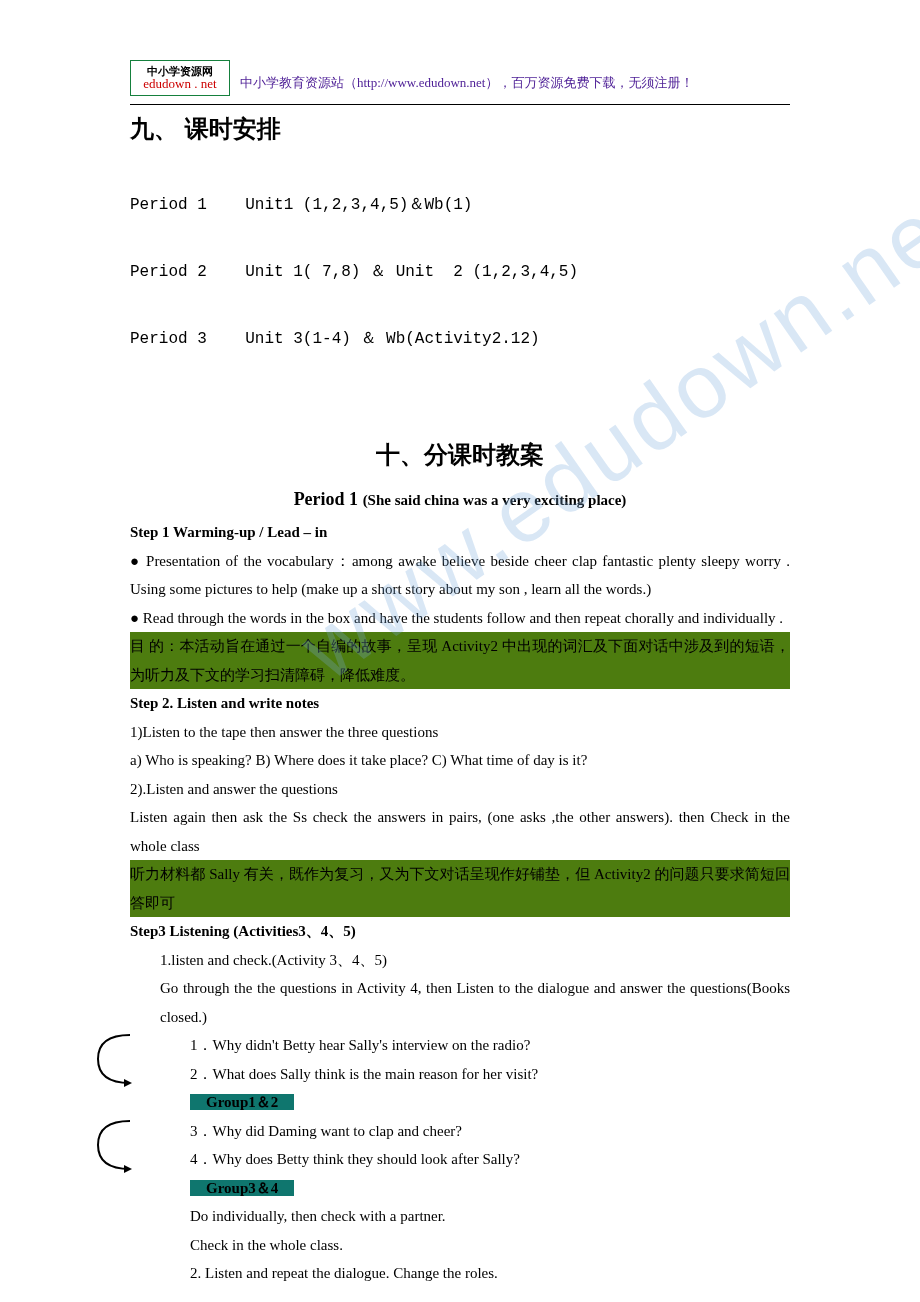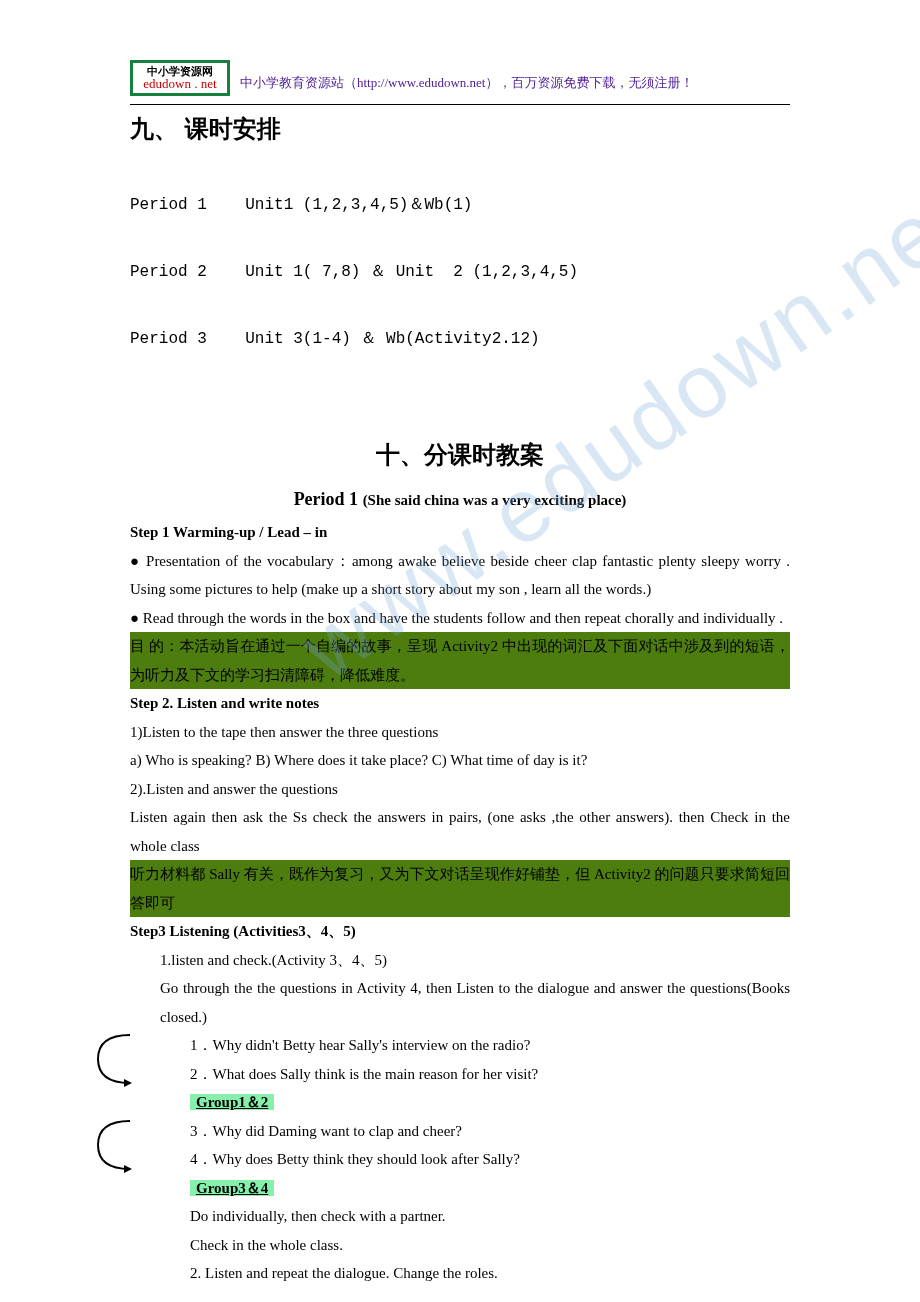--- a/index.html
+++ b/index.html
@@ -17,21 +17,21 @@
     position: relative;
   }
   .header {
     display: flex;
     align-items: flex-end;
     margin-bottom: 8px;
   }
   .logo {
     width: 100px;
     height: 36px;
-    border: 3px solid #15803d;
+    border: 1px solid #15803d;
     box-sizing: border-box;
     background: #fff;
     display: flex;
     flex-direction: column;
     justify-content: center;
     align-items: center;
     font-size: 10px;
     line-height: 1.1;
     margin-right: 10px;
   }
@@ -73,25 +73,24 @@
     text-align: justify;
   }
   .step { font-weight: bold; font-size: 15px; }
   .hl-block {
     background: #4d7c0f;
     font-size: 15px;
     line-height: 1.9;
     text-align: justify;
   }
   .hl-label {
-    background: #86efac;
+    background: #0f766e;
     font-weight: bold;
     font-size: 15px;
-    padding: 0 6px;
-    text-decoration: underline;
+    padding: 0 16px;
   }
   .indent1 { padding-left: 30px; }
   .indent2 { padding-left: 60px; }
   .watermark {
     position: absolute;
     top: 380px;
     left: 240px;
     font-size: 90px;
     color: rgba(120,170,220,0.28);
     transform: rotate(-35deg);

